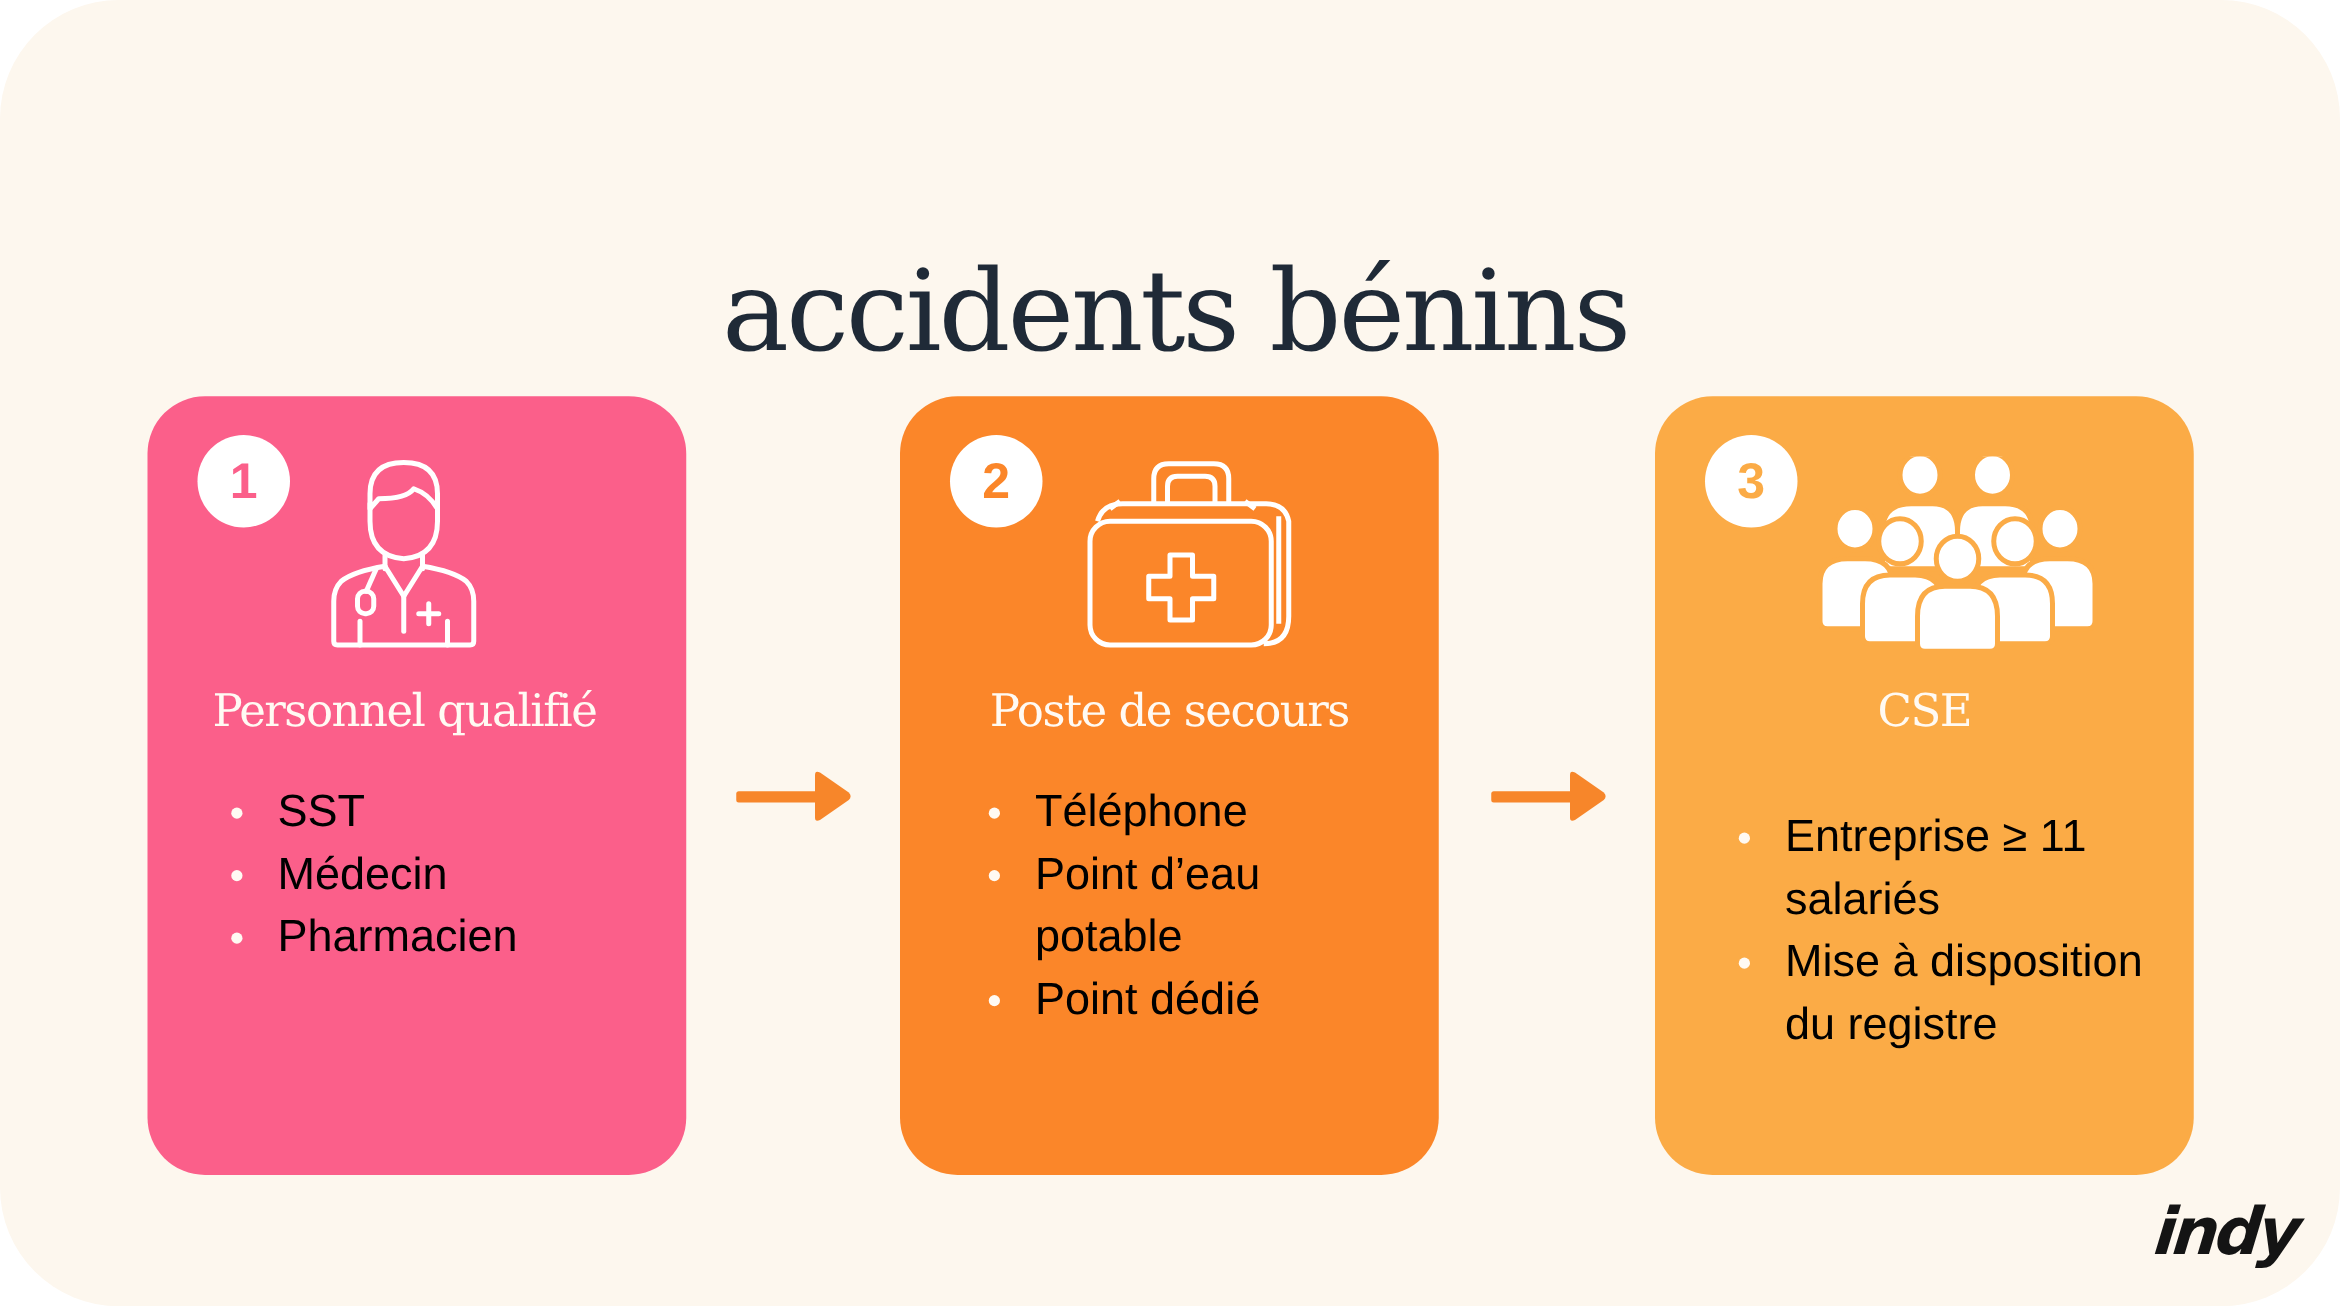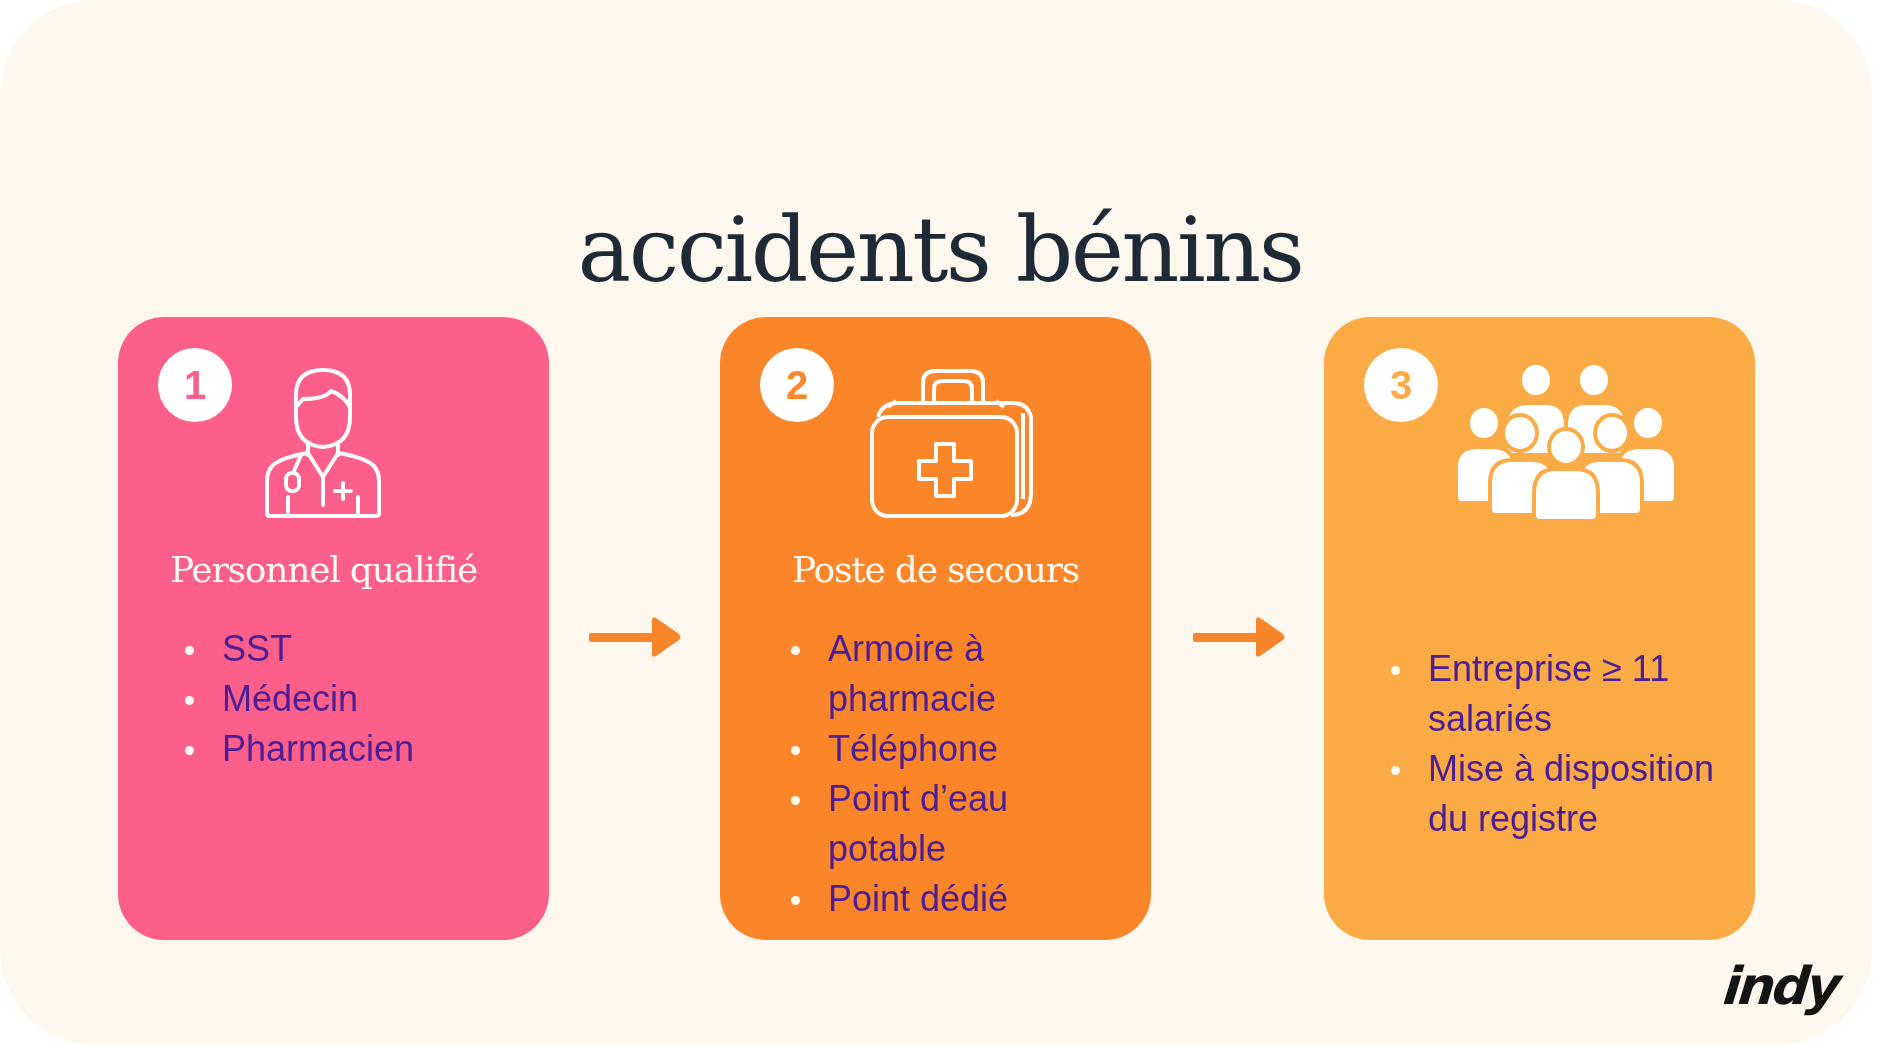--- a/index.html
+++ b/index.html
@@ -37,21 +37,21 @@
   .c2 .icon { left: 148px; top: 48px; width: 170px; height: 155px; }
   .c3 .icon { left: 130px; top: 48px; width: 224px; height: 155px; }
   .card-title {
     position: absolute; left: 0; top: 230px; width: 100%; text-align: center;
     font-family: "DejaVu Serif", "Liberation Serif", serif; font-weight: normal;
     font-size: 36px; line-height: 46px; letter-spacing: -1.2px; color: #fffaf3;
   }
   .c1 .card-title { left: -10px; }
   .list {
     position: absolute; top: 307px; margin: 0; padding: 0; list-style: none;
-    font-family: "Liberation Sans", sans-serif; font-size: 36px; line-height: 50px; color: #4c1d95;
+    font-family: "Liberation Sans", sans-serif; font-size: 36px; line-height: 50px; color: #000000;
   }
   .c1 .list { left: 104px; width: 300px; }
   .c2 .list { left: 108px; width: 210px; }
   .c3 .list { left: 104px; width: 290px; margin-top: 20px; }
   .list li { position: relative; padding-left: 0; }
   .list li::before {
     content: ""; position: absolute; left: -37px; top: 22px; width: 9px; height: 9px;
     border-radius: 50%; background: #fffaf3;
   }
   .arrow { position: absolute; top: 616px; width: 94px; height: 42px; }
@@ -107,21 +107,20 @@
     <path d="M55 38 L55 18 Q55 6 67 6 L103 6 Q115 6 115 18 L115 38"></path>
     <path d="M66 38 L66 24 Q66 16 74 16 L96 16 Q104 16 104 24 L104 38"></path>
     <path d="M10 52 Q14 38 30 38 L145 38 Q160 38 163 52 L163 128 Q163 150 143 150"></path>
     <path d="M155 48 L155 134"></path>
     <rect x="4" y="52" width="145" height="99" rx="16"></rect>
     <path d="M68 79 L86 79 L86 96 L103 96 L103 114 L86 114 L86 131 L68 131 L68 114 L51 114 L51 96 L68 96 Z"></path>
     <path d="M20 42 L28 36 M128 36 L136 42"></path>
   </svg>
   <div class="card-title">Poste de secours</div>
   <ul class="list">
-    <li>Armoire à pharmacie</li>
     <li>Téléphone</li>
     <li>Point d’eau potable</li>
     <li>Point dédié</li>
   </ul>
 </div>
 
 <svg class="arrow a2" viewBox="0 0 94 42">
   <rect x="1" y="17" width="70" height="9" rx="2" fill="#f7862a"></rect>
   <path d="M64 4 Q64 0 68 2 L91 18 Q94 21 91 24 L68 40 Q64 42 64 38 Z" fill="#f7862a"></path>
 </svg>
@@ -143,19 +142,20 @@
 
       <ellipse cx="66" cy="68" rx="17" ry="18"></ellipse>
       <ellipse cx="158" cy="68" rx="17" ry="18"></ellipse>
       <path d="M36 118 Q36 95 58 95 L78 95 Q100 95 100 118 L100 144 Q100 150 94 150 L42 150 Q36 150 36 144 Z"></path>
       <path d="M124 118 Q124 95 146 95 L166 95 Q188 95 188 118 L188 144 Q188 150 182 150 L130 150 Q124 150 124 144 Z"></path>
 
       <ellipse cx="112" cy="82" rx="17" ry="18"></ellipse>
       <path d="M80 128 Q80 104 102 104 L122 104 Q144 104 144 128 L144 150 Q144 156 138 156 L86 156 Q80 156 80 150 Z"></path>
     </g>
   </svg>
+  <div class="card-title">CSE</div>
   <ul class="list">
     <li>Entreprise ≥ 11 salariés</li>
     <li>Mise à disposition du registre</li>
   </ul>
 </div>
 
 <div class="logo">indy</div>
 
 </body></html>

